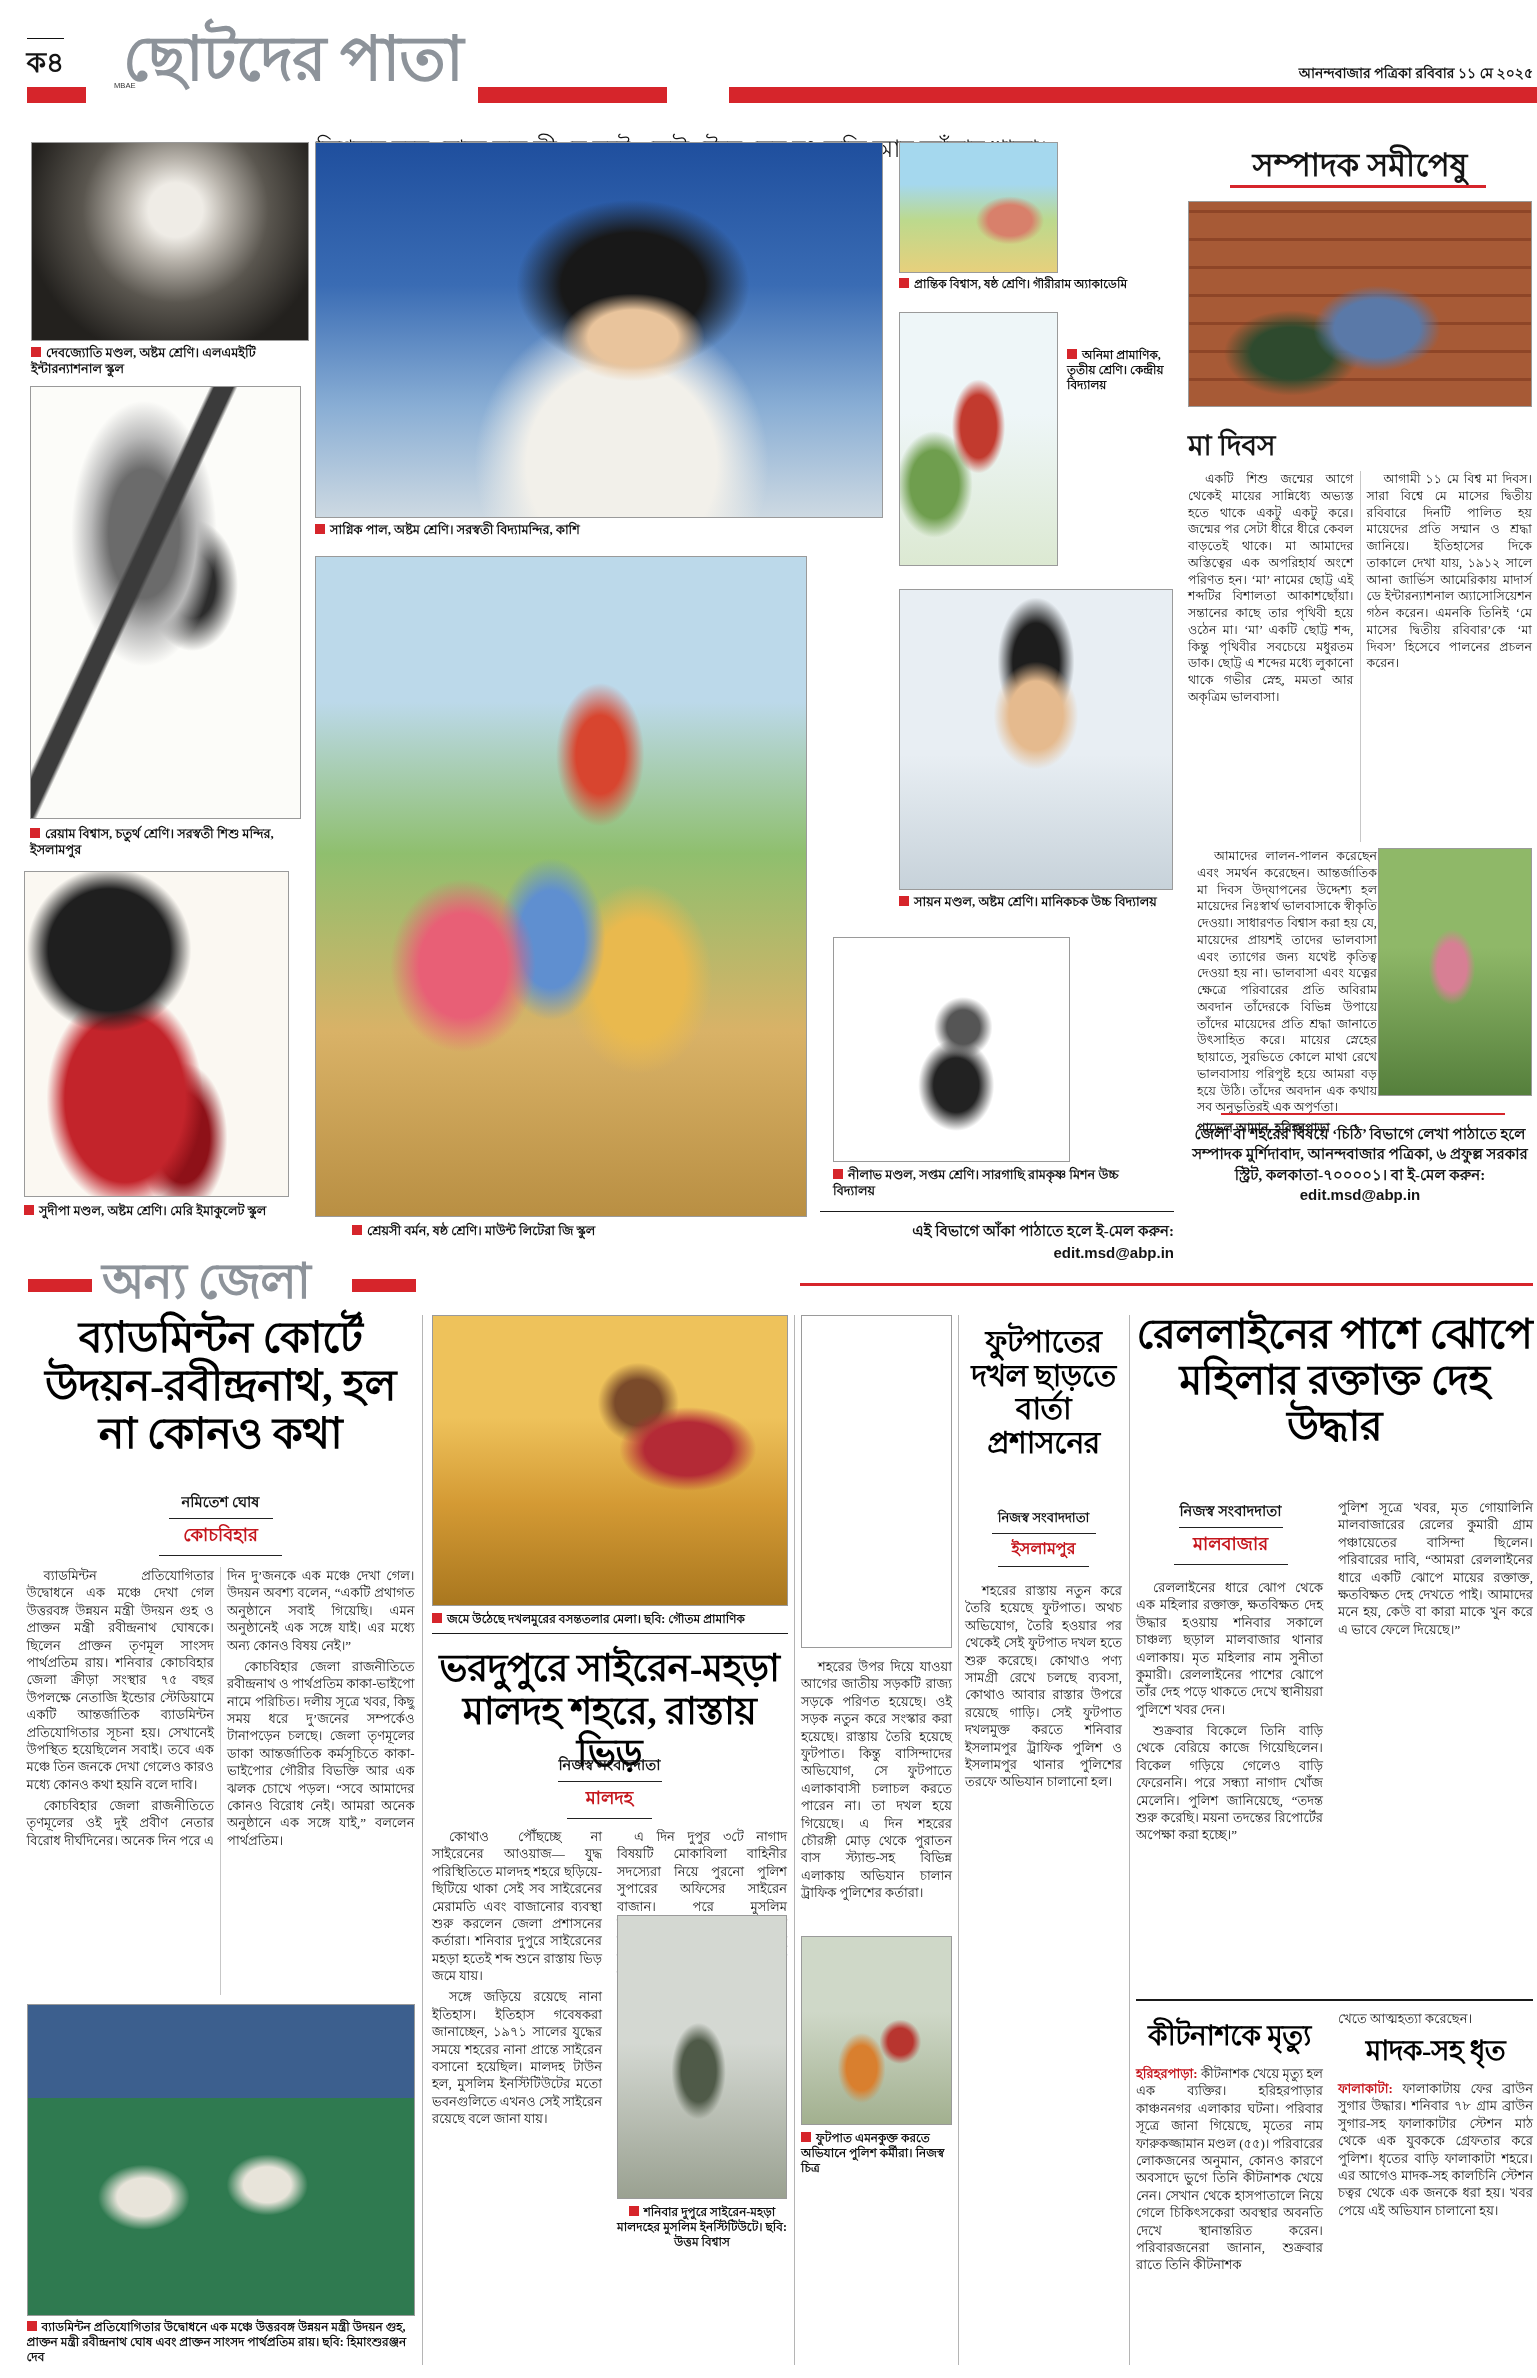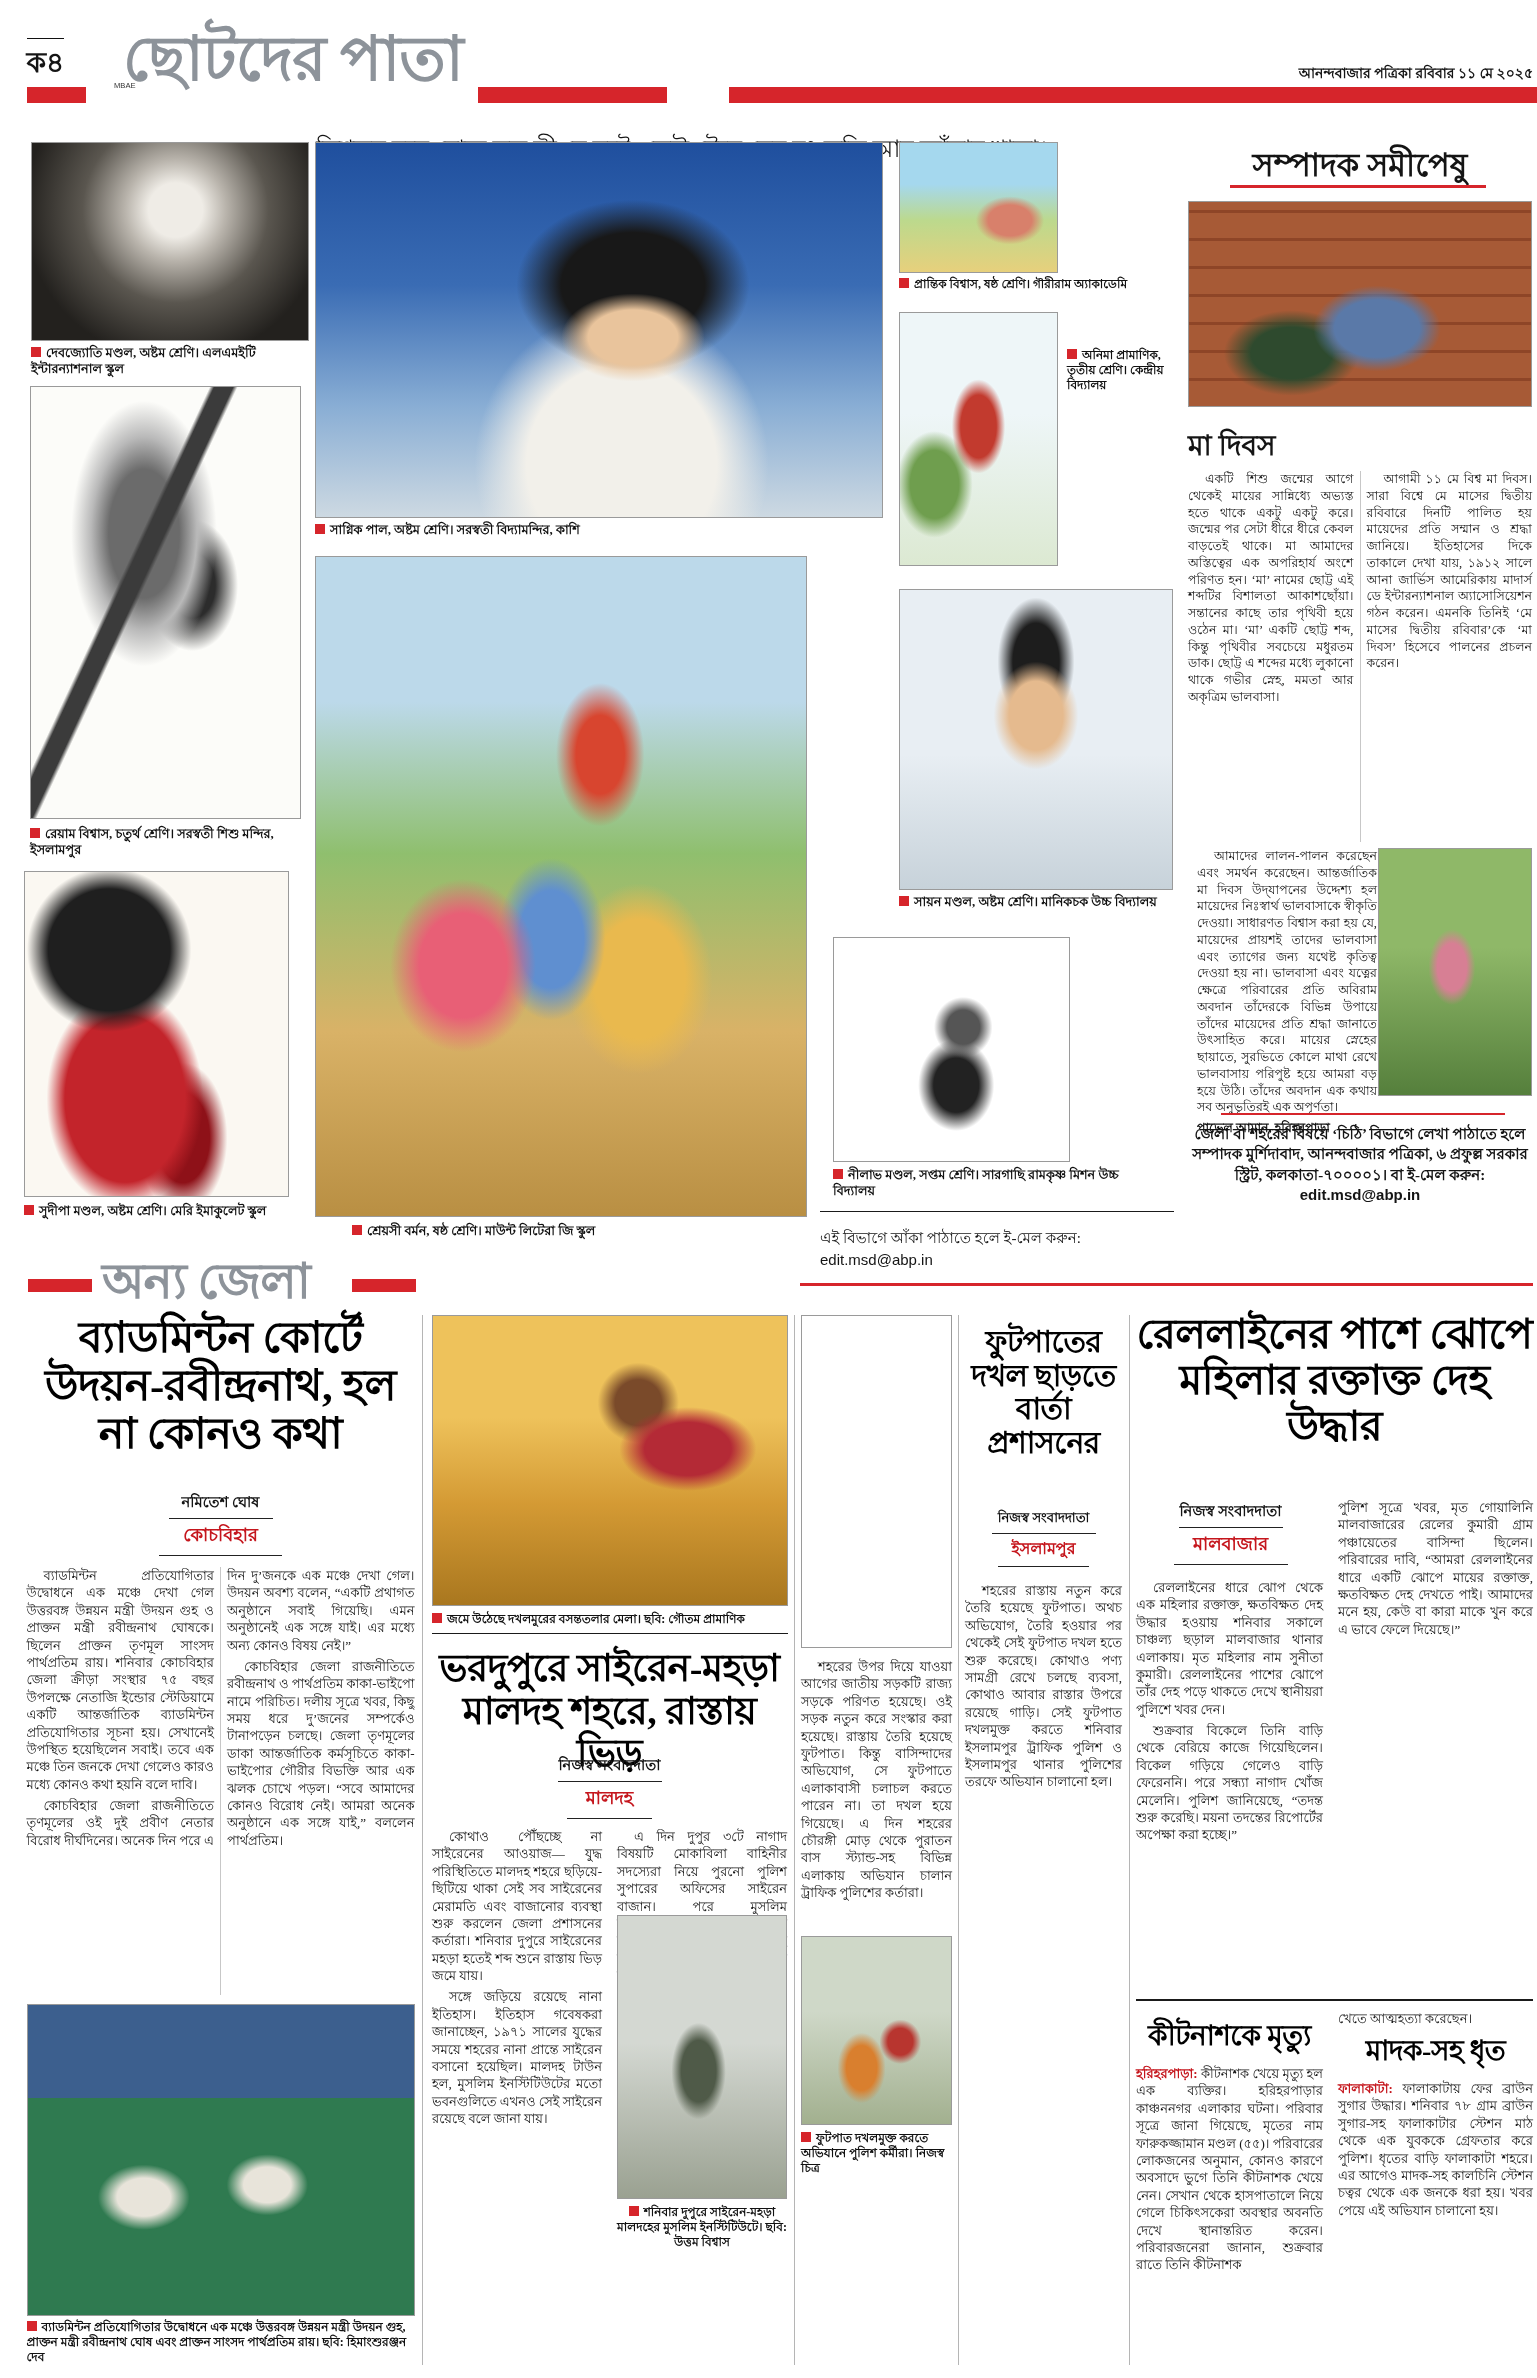--- a/index.html
+++ b/index.html
@@ -122,21 +122,21 @@
 
   <div class="abs photo ph-temple" style="left:899px;top:312px;width:159px;height:254px;"></div>
   <div class="abs caption small-cap" style="left:1067px;top:348px;width:106px;"><span class="sq"></span><span>অনিমা প্রামাণিক, তৃতীয় শ্রেণি। কেন্দ্রীয় বিদ্যালয়</span></div>
 
   <div class="abs photo ph-sayan" style="left:899px;top:589px;width:274px;height:301px;"></div>
   <div class="abs caption" style="left:899px;top:895px;width:274px;"><span class="sq"></span><span>সায়ন মণ্ডল, অষ্টম শ্রেণি। মানিকচক উচ্চ বিদ্যালয়</span></div>
 
   <div class="abs photo ph-nilav" style="left:833px;top:937px;width:237px;height:225px;"></div>
   <div class="abs caption" style="left:833px;top:1168px;width:312px;"><span class="sq"></span><span>নীলাভ মণ্ডল, সপ্তম শ্রেণি। সারগাছি রামকৃষ্ণ মিশন উচ্চ বিদ্যালয়</span></div>
   <div class="abs rule" style="left:820px;top:1211px;width:354px;height:0.9px;"></div>
-  <div class="abs" style="left:820px;top:1219px;width:354px;text-align:left;font-size:15px;font-weight:normal;margin-top:7px;">
+  <div class="abs" style="left:820px;top:1219px;width:354px;text-align:right;font-size:15px;font-weight:bold;">
     <div>এই বিভাগে আঁকা পাঠাতে হলে ই-মেল করুন:</div>
     <div style="font-family:'Liberation Sans',sans-serif;">edit.msd@abp.in</div>
   </div>
 
   <div class="abs" style="left:1188px;top:140px;width:344px;text-align:center;font-size:32px;font-weight:bold;">সম্পাদক সমীপেষু</div>
   <div class="abs" style="left:1230px;top:185px;width:256px;height:2.8px;background:#d6252b;"></div>
 
   <div class="abs photo ph-mother-bricks" style="left:1188px;top:201px;width:344px;height:206px;"></div>
 
   <div class="abs" style="left:1188px;top:424px;font-size:28px;font-weight:bold;">মা দিবস</div>
@@ -201,21 +201,21 @@
     <p>এ দিন দুপুর ৩টে নাগাদ বিষয়টি মোকাবিলা বাহিনীর সদস্যেরা নিয়ে পুরনো পুলিশ সুপারের অফিসের সাইরেন বাজান। পরে মুসলিম ইনস্টিটিউটের সাইরেনও বাজানো হয়। জেলা প্রশাসনের তরফে সেই সাইরেন মেরামতির কাজ শুরু হয়েছে।</p>
   </div>
   <div class="abs photo ph-soldier" style="left:617px;top:1915px;width:170px;height:284px;"></div>
   <div class="abs caption small-cap" style="left:617px;top:2205px;width:170px;text-align:center;"><span class="sq"></span><span>শনিবার দুপুরে সাইরেন-মহড়া মালদহের মুসলিম ইনস্টিটিউটে। ছবি: উত্তম বিশ্বাস</span></div>
 
   <div class="abs photo ph-crowd" style="left:801px;top:1315px;width:151px;height:333px;"></div>
   <div class="abs body-txt" style="left:801px;top:1658px;width:151px;height:271px;">
     <p>শহরের উপর দিয়ে যাওয়া আগের জাতীয় সড়কটি রাজ্য সড়কে পরিণত হয়েছে। ওই সড়ক নতুন করে সংস্কার করা হয়েছে। রাস্তায় তৈরি হয়েছে ফুটপাত। কিন্তু বাসিন্দাদের অভিযোগ, সে ফুটপাতে এলাকাবাসী চলাচল করতে পারেন না। তা দখল হয়ে গিয়েছে। এ দিন শহরের চৌরঙ্গী মোড় থেকে পুরাতন বাস স্ট্যান্ড-সহ বিভিন্ন এলাকায় অভিযান চালান ট্রাফিক পুলিশের কর্তারা।</p>
   </div>
   <div class="abs photo ph-veg" style="left:801px;top:1936px;width:151px;height:189px;"></div>
-  <div class="abs caption small-cap" style="left:801px;top:2131px;width:151px;"><span class="sq"></span><span>ফুটপাত দখলমুক্ত করতে অভিযানে পুলিশ কর্মীরা। নিজস্ব চিত্র</span></div>
+  <div class="abs caption small-cap" style="left:801px;top:2131px;width:151px;"><span class="sq"></span><span>ফুটপাত এমনকুক্ত করতে অভিযানে পুলিশ কর্মীরা। নিজস্ব চিত্র</span></div>
 
   <div class="abs headline" style="left:965px;top:1325px;width:157px;font-size:30px;">ফুটপাতের দখল ছাড়তে বার্তা প্রশাসনের</div>
   <div class="abs" style="left:965px;top:1508px;width:157px;">
     <div class="byline" style="font-size:13.2px;">নিজস্ব সংবাদদাতা</div>
     <div class="byline-rule"></div>
     <div class="dateline" style="font-size:16px;">ইসলামপুর</div>
     <div class="byline-rule" style="width:91px;"></div>
   </div>
   <div class="abs headline" style="left:1136px;top:1312px;width:397px;font-size:41px;">রেললাইনের পাশে ঝোপে মহিলার রক্তাক্ত দেহ উদ্ধার</div>
 

